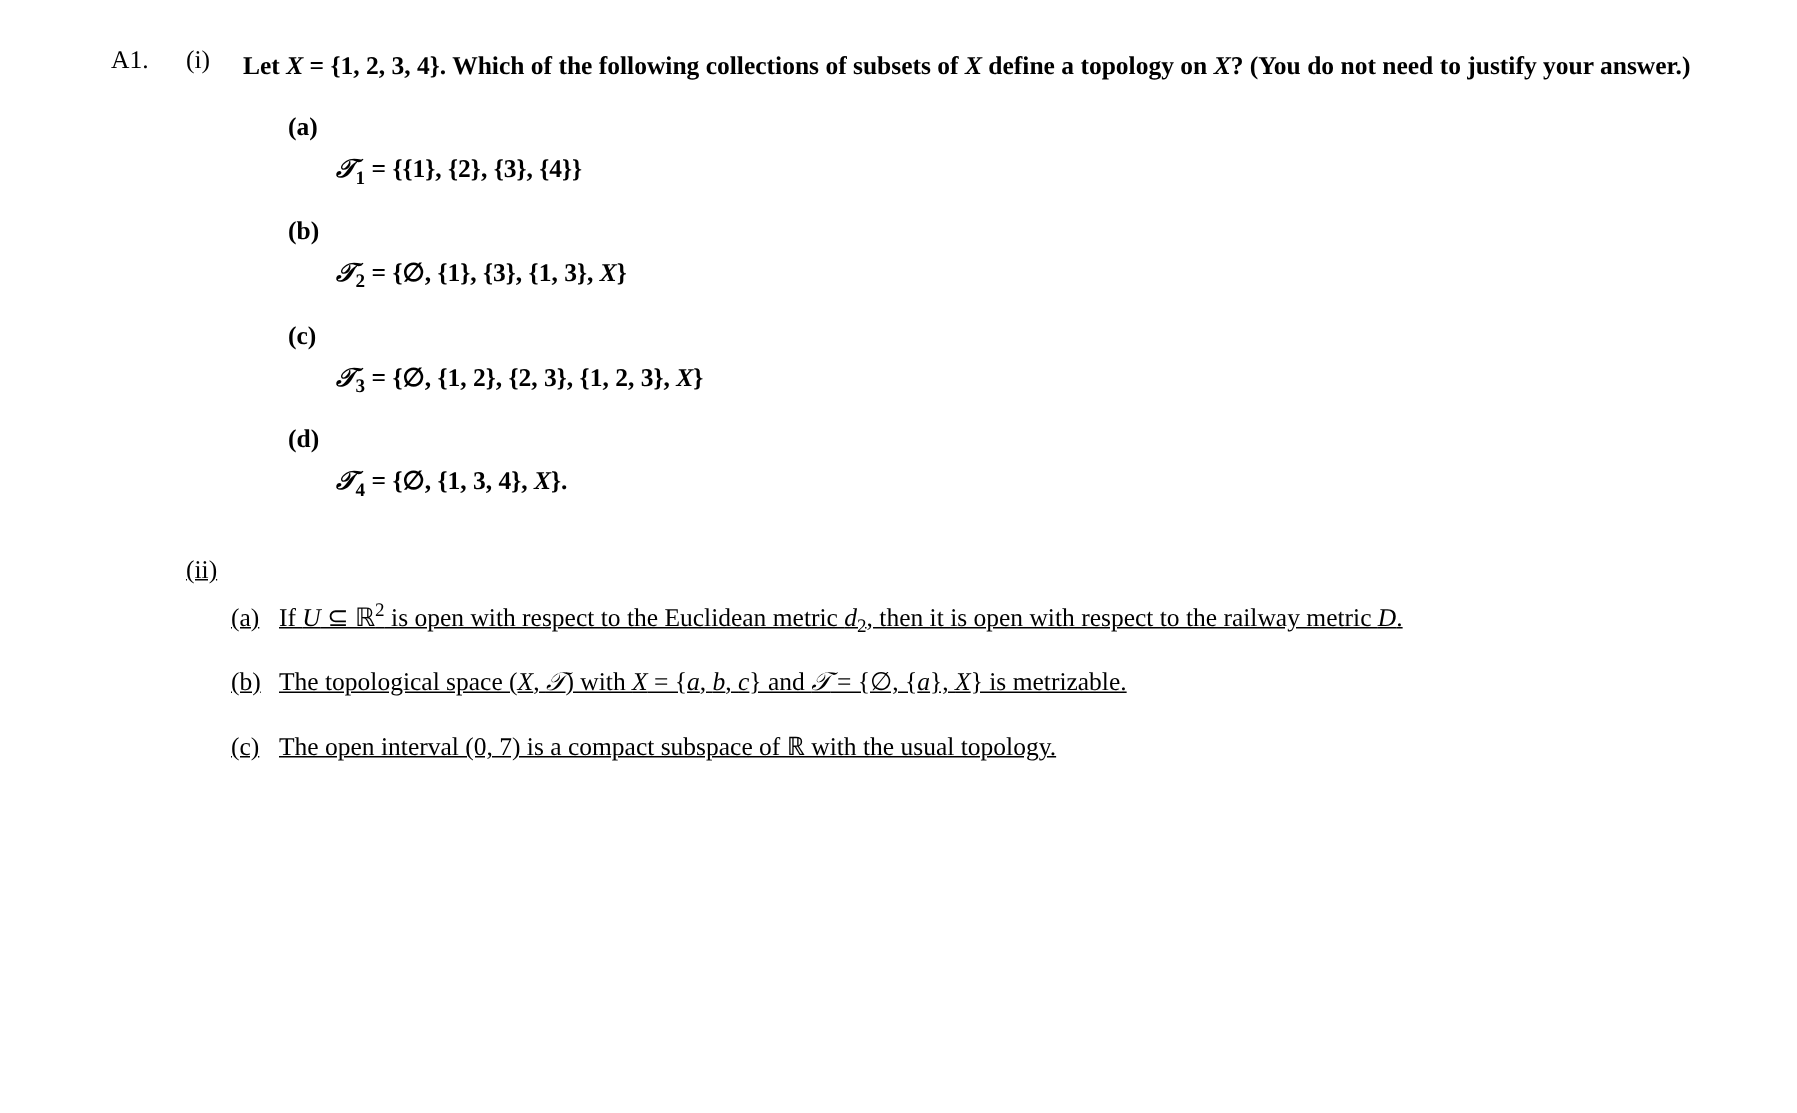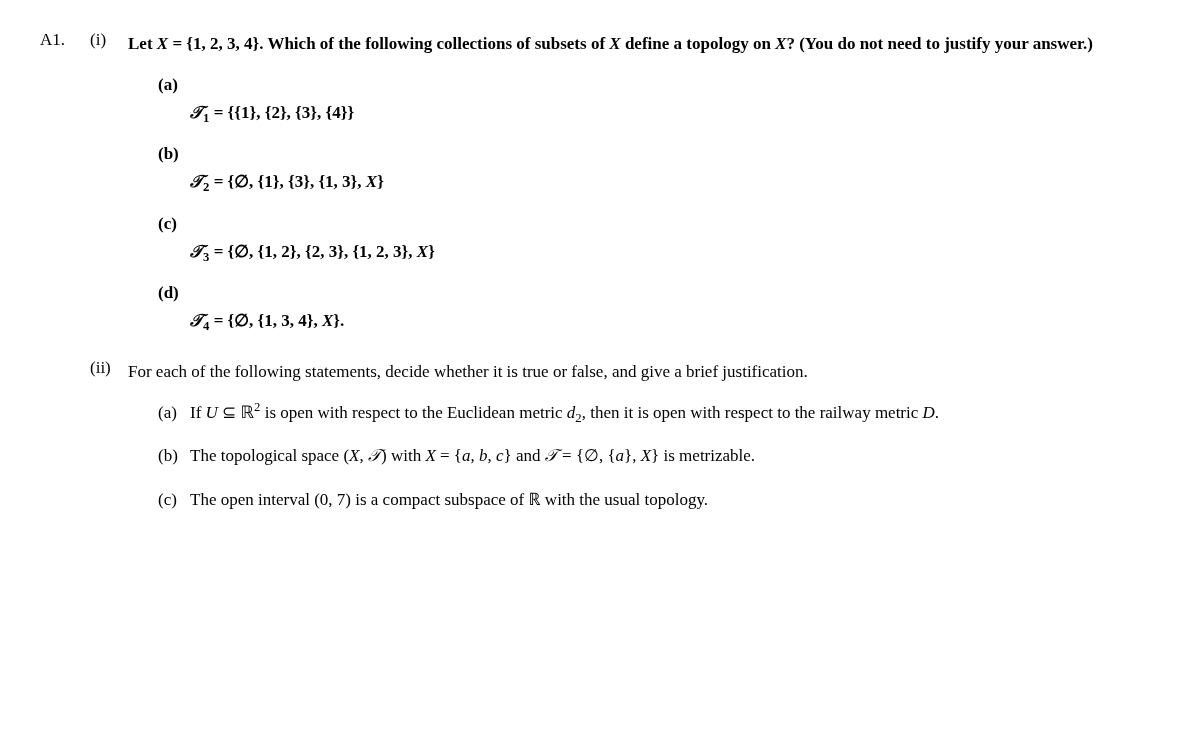--- a/index.html
+++ b/index.html
@@ -28,20 +28,21 @@
       flex-direction: row;
       gap: 0;
       margin-bottom: 10px;
     }
 
     .problem-label {
       min-width: 50px;
       font-size: 17px;
       padding-top: 0;
       flex-shrink: 0;
+      margin-left: 34px;
     }
 
     .problem-content {
       flex: 1;
     }
 
     .part-i {
       display: flex;
       flex-direction: row;
       gap: 8px;
@@ -79,23 +80,24 @@
       flex-shrink: 0;
     }
 
     .subpart-content {
       flex: 1;
       margin-top: 28px;
     }
 
     .part-ii {
       display: flex;
-      flex-direction: row;
+      flex-direction: column;
       gap: 8px;
-      margin-top: 10px;
+      margin-top: 22px;
+      text-decoration: underline;
     }
 
     .part-ii-label {
       min-width: 30px;
       flex-shrink: 0;
     }
 
     .part-ii-content {
       flex: 1;
     }
@@ -188,23 +190,20 @@
               </div>
             </div>
 
           </div>
         </div>
       </div>
 
       <div class="part-ii">
         <div class="part-ii-label">(ii)</div>
         <div class="part-ii-content">
-          <div class="part-ii-text">
-            For each of the following statements, decide whether it is true or false, and give a brief justification.
-          </div>
 
           <div class="part-ii-subparts">
 
             <div class="part-ii-subpart-item">
               <div class="part-ii-subpart-label">(a)</div>
               <div class="part-ii-subpart-content">
                 If <span class="math">U</span> ⊆ ℝ<sup>2</sup> is open with respect to the Euclidean metric <span class="math">d</span><sub>2</sub>, then it is open with respect to the railway metric <span class="math">D</span>.
               </div>
             </div>
 

